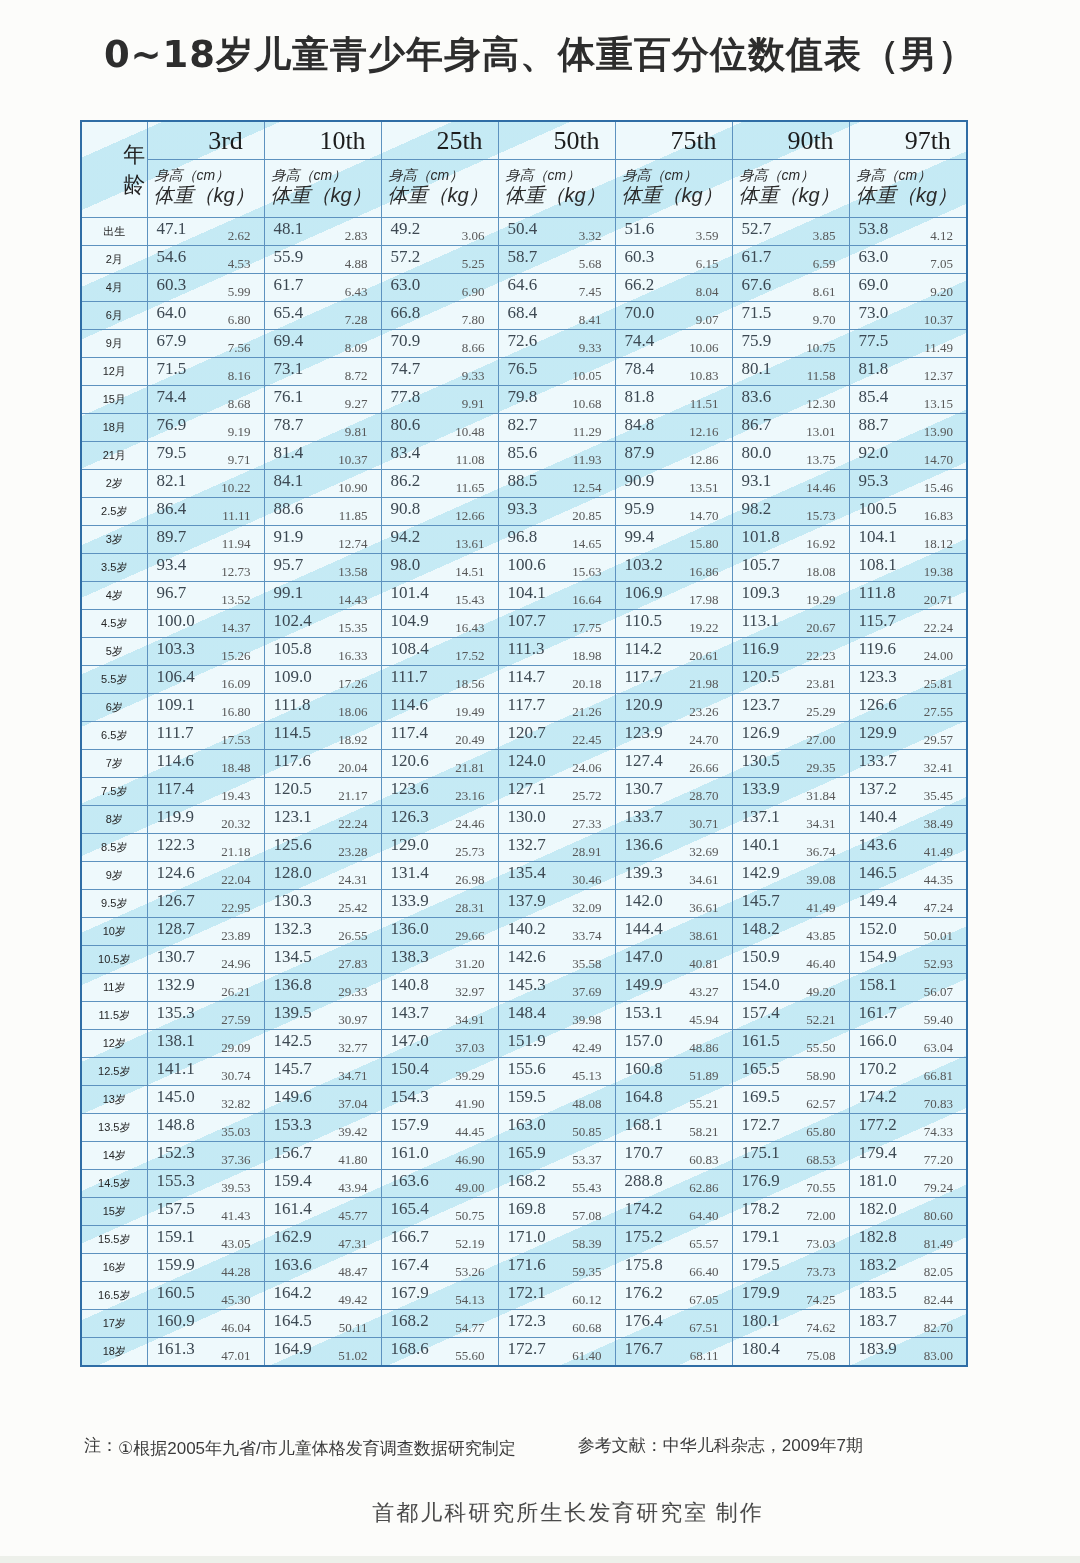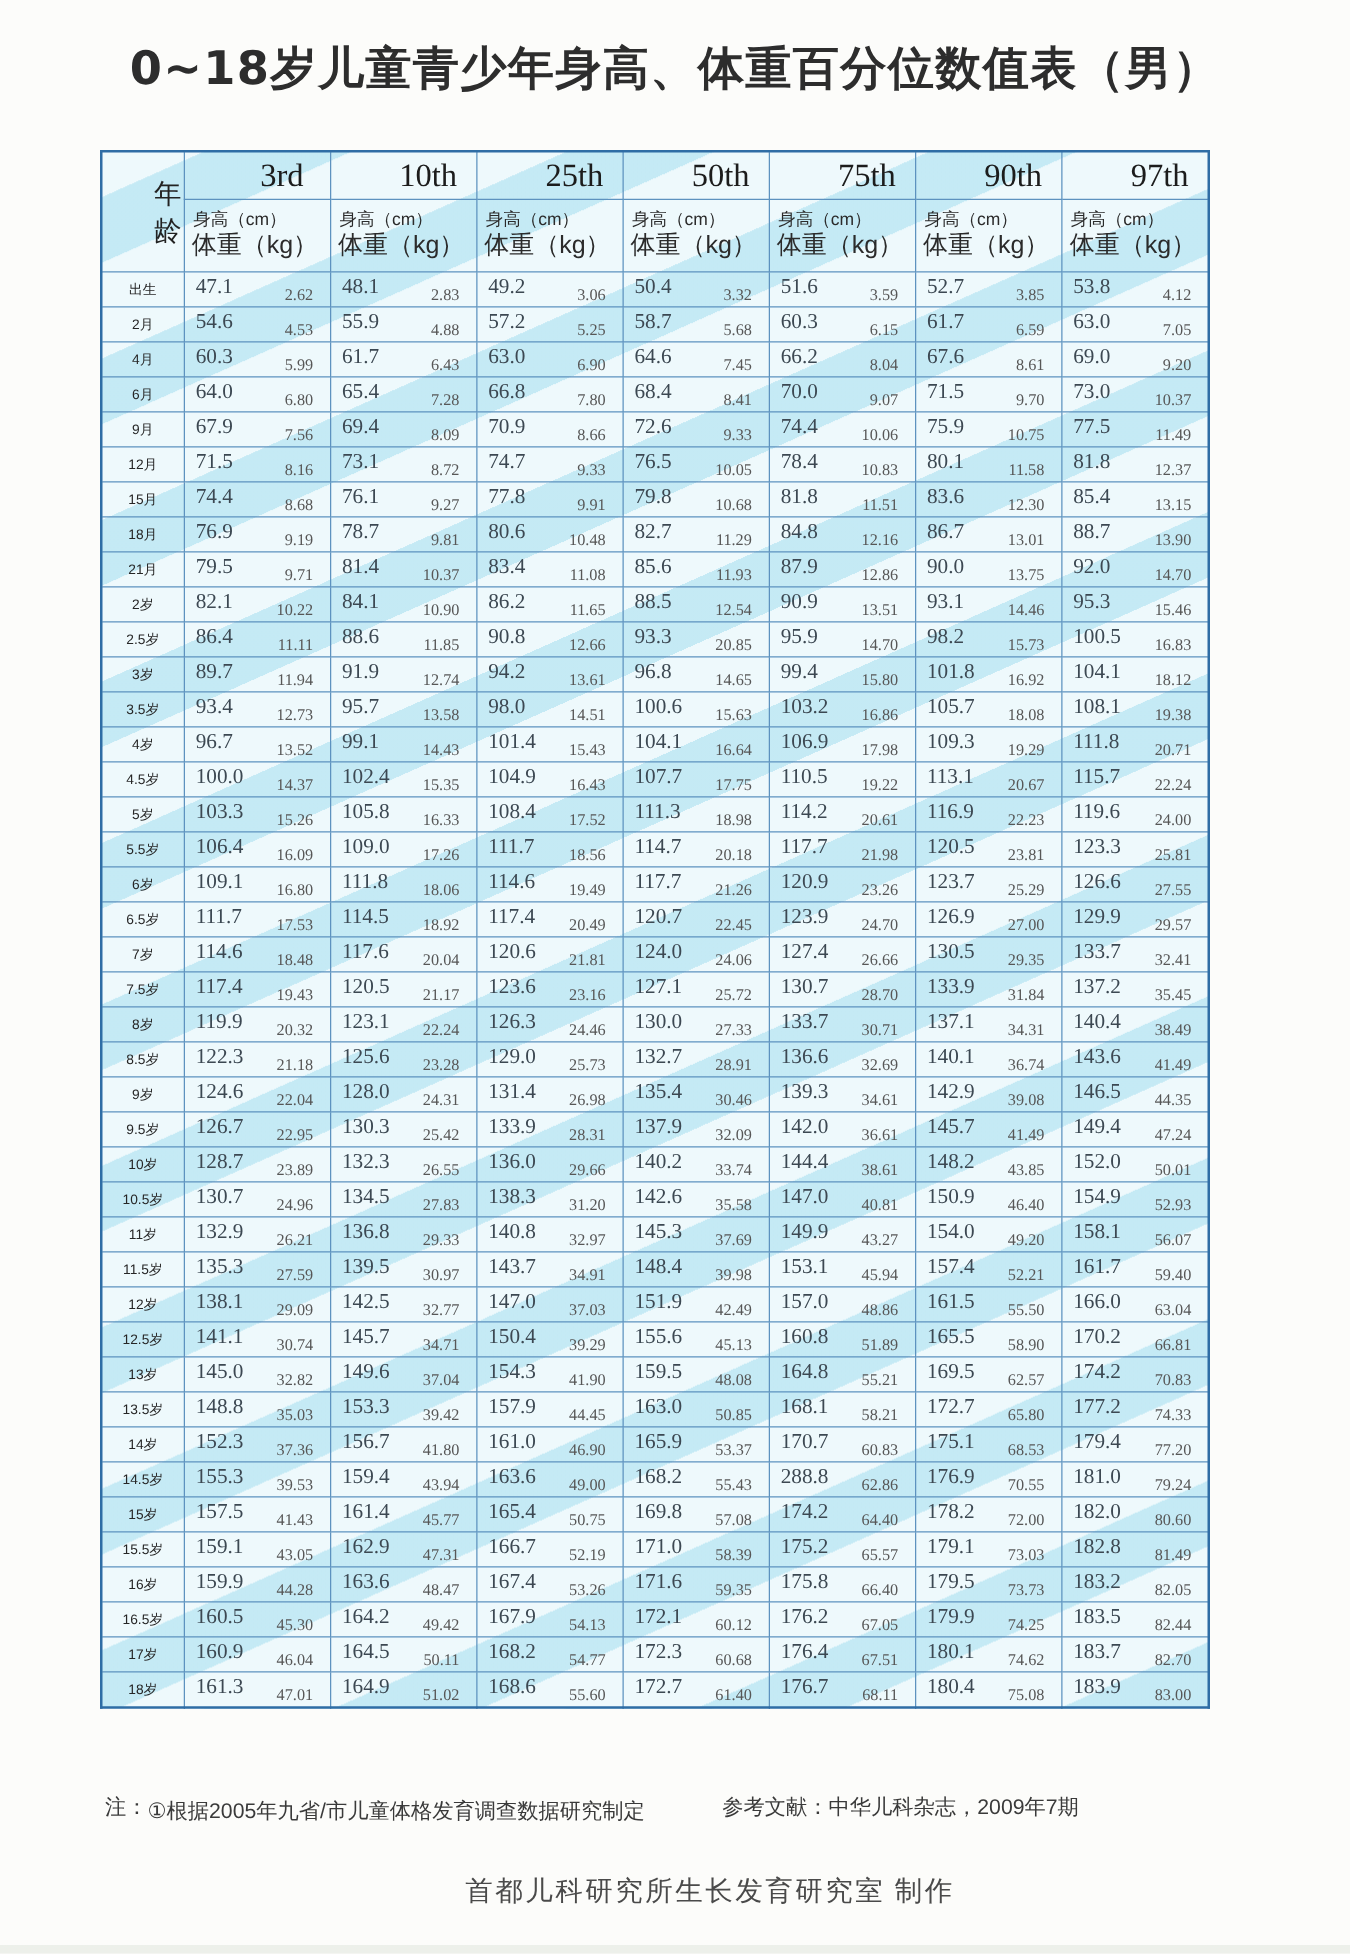--- a/index.html
+++ b/index.html
@@ -56,21 +56,21 @@
   th.age-h {
     font-size: 22px;
     font-weight: normal;
     color: #222;
     text-align: center;
     vertical-align: middle;
     background: rgba(252,254,255,0.55);
   }
 
   
-  tr.hr2 th { height: 57px; }
+  tr.hr2 th { height: 57px; font-style: italic; }
   th.mh {
     position: relative;
     background: linear-gradient(135deg,
       rgba(255,255,255,0.92) 18%,
       rgba(160,222,240,0.62) 55%,
       rgba(232,249,253,0.85) 100%);
   }
   th.mh .hl {
     position: absolute; top: 7px; left: 7px;
     font-size: 14px; font-weight: normal; color: #2b2b2b;
@@ -463,21 +463,21 @@
             </td>
             <td class="val">
               <span class="h">85.6</span>
               <span class="w">11.93</span>
             </td>
             <td class="val">
               <span class="h">87.9</span>
               <span class="w">12.86</span>
             </td>
             <td class="val">
-              <span class="h">90.0</span>
+              <span class="h">80.0</span>
               <span class="w">13.75</span>
             </td>
             <td class="val">
               <span class="h">92.0</span>
               <span class="w">14.70</span>
             </td>
           </tr>
           <tr>
             <td class="age">2岁</td>
             <td class="val">

